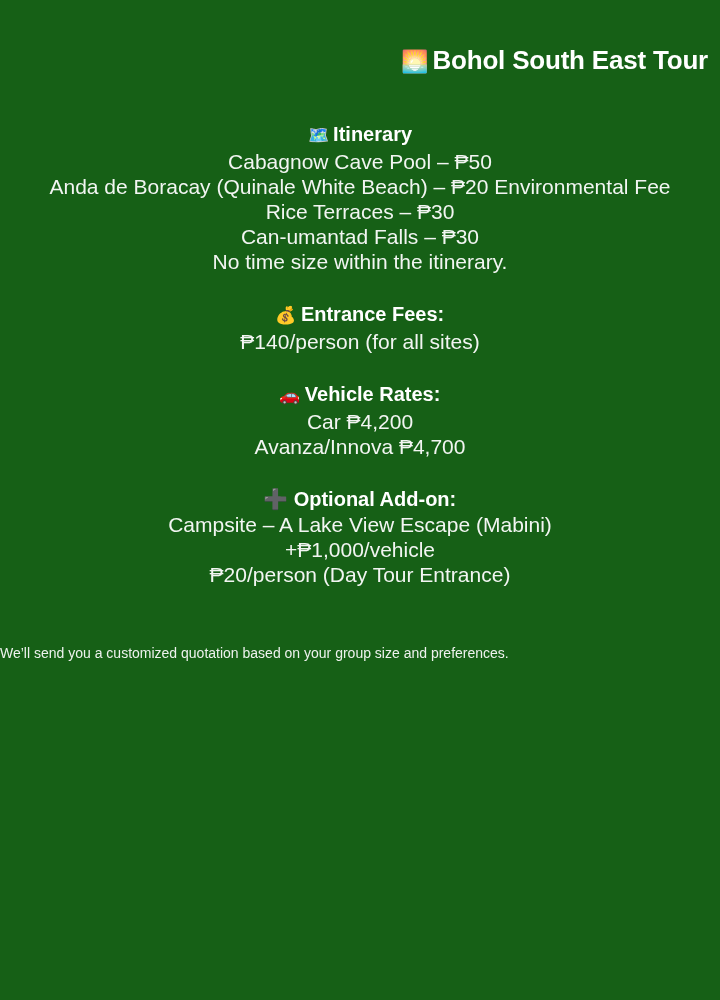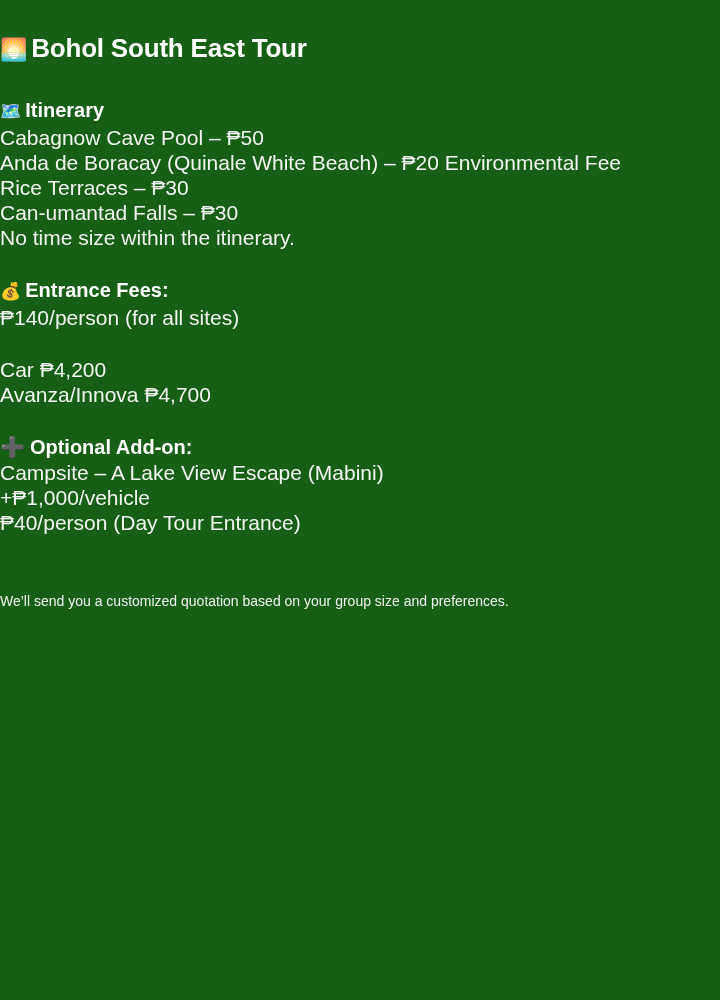--- a/index.html
+++ b/index.html
@@ -15,35 +15,36 @@
     overflow: hidden;
   }
   .page {
     width: 720px;
     height: 1000px;
     box-sizing: border-box;
     padding: 0;
     position: relative;
   }
   .title {
-    text-align: left;
+    text-align: right;
     font-size: 26px;
     font-weight: bold;
     letter-spacing: -0.2px;
-    margin: 0;
+    margin: 12px;
     padding-top: 33px;
     line-height: 30px;
     color: #ffffff;
   }
   .title .emoji {
     font-size: 22px;
     vertical-align: baseline;
     margin-right: 4px;
   }
   .section {
+    text-align: center;
   }
   .section-heading {
     font-size: 20px;
     font-weight: bold;
     line-height: 26px;
     color: #ffffff;
     margin: 0;
   }
   .section-heading .emoji {
     font-size: 17px;
@@ -106,33 +107,36 @@
   <div class="section">
     <div class="section-heading">
       <span class="emoji">💰</span><span>Entrance Fees:</span>
     </div>
     <p class="line">₱140/person (for all sites)</p>
   </div>
 
   <div class="gap-section"></div>
 
   <div class="section">
+    <div class="section-heading">
+      <span class="emoji">🚗</span><span>Vehicle Rates:</span>
+    </div>
     <p class="line">Car ₱4,200</p>
     <p class="line">Avanza/Innova ₱4,700</p>
   </div>
 
   <div class="gap-section"></div>
 
   <div class="section">
     <div class="section-heading">
       <span class="plus-mono">➕</span><span>Optional Add-on:</span>
     </div>
     <p class="line">Campsite – A Lake View Escape (Mabini)</p>
     <p class="line">+₱1,000/vehicle</p>
-    <p class="line">₱40/person (Day Tour Entrance)</p>
+    <p class="line">₱20/person (Day Tour Entrance)</p>
   </div>
 
   <div class="gap-section"></div>
 
 
   <p class="footer">We’ll send you a customized quotation based on your group size and preferences.</p>
 
 </div>
 
 </body></html>

